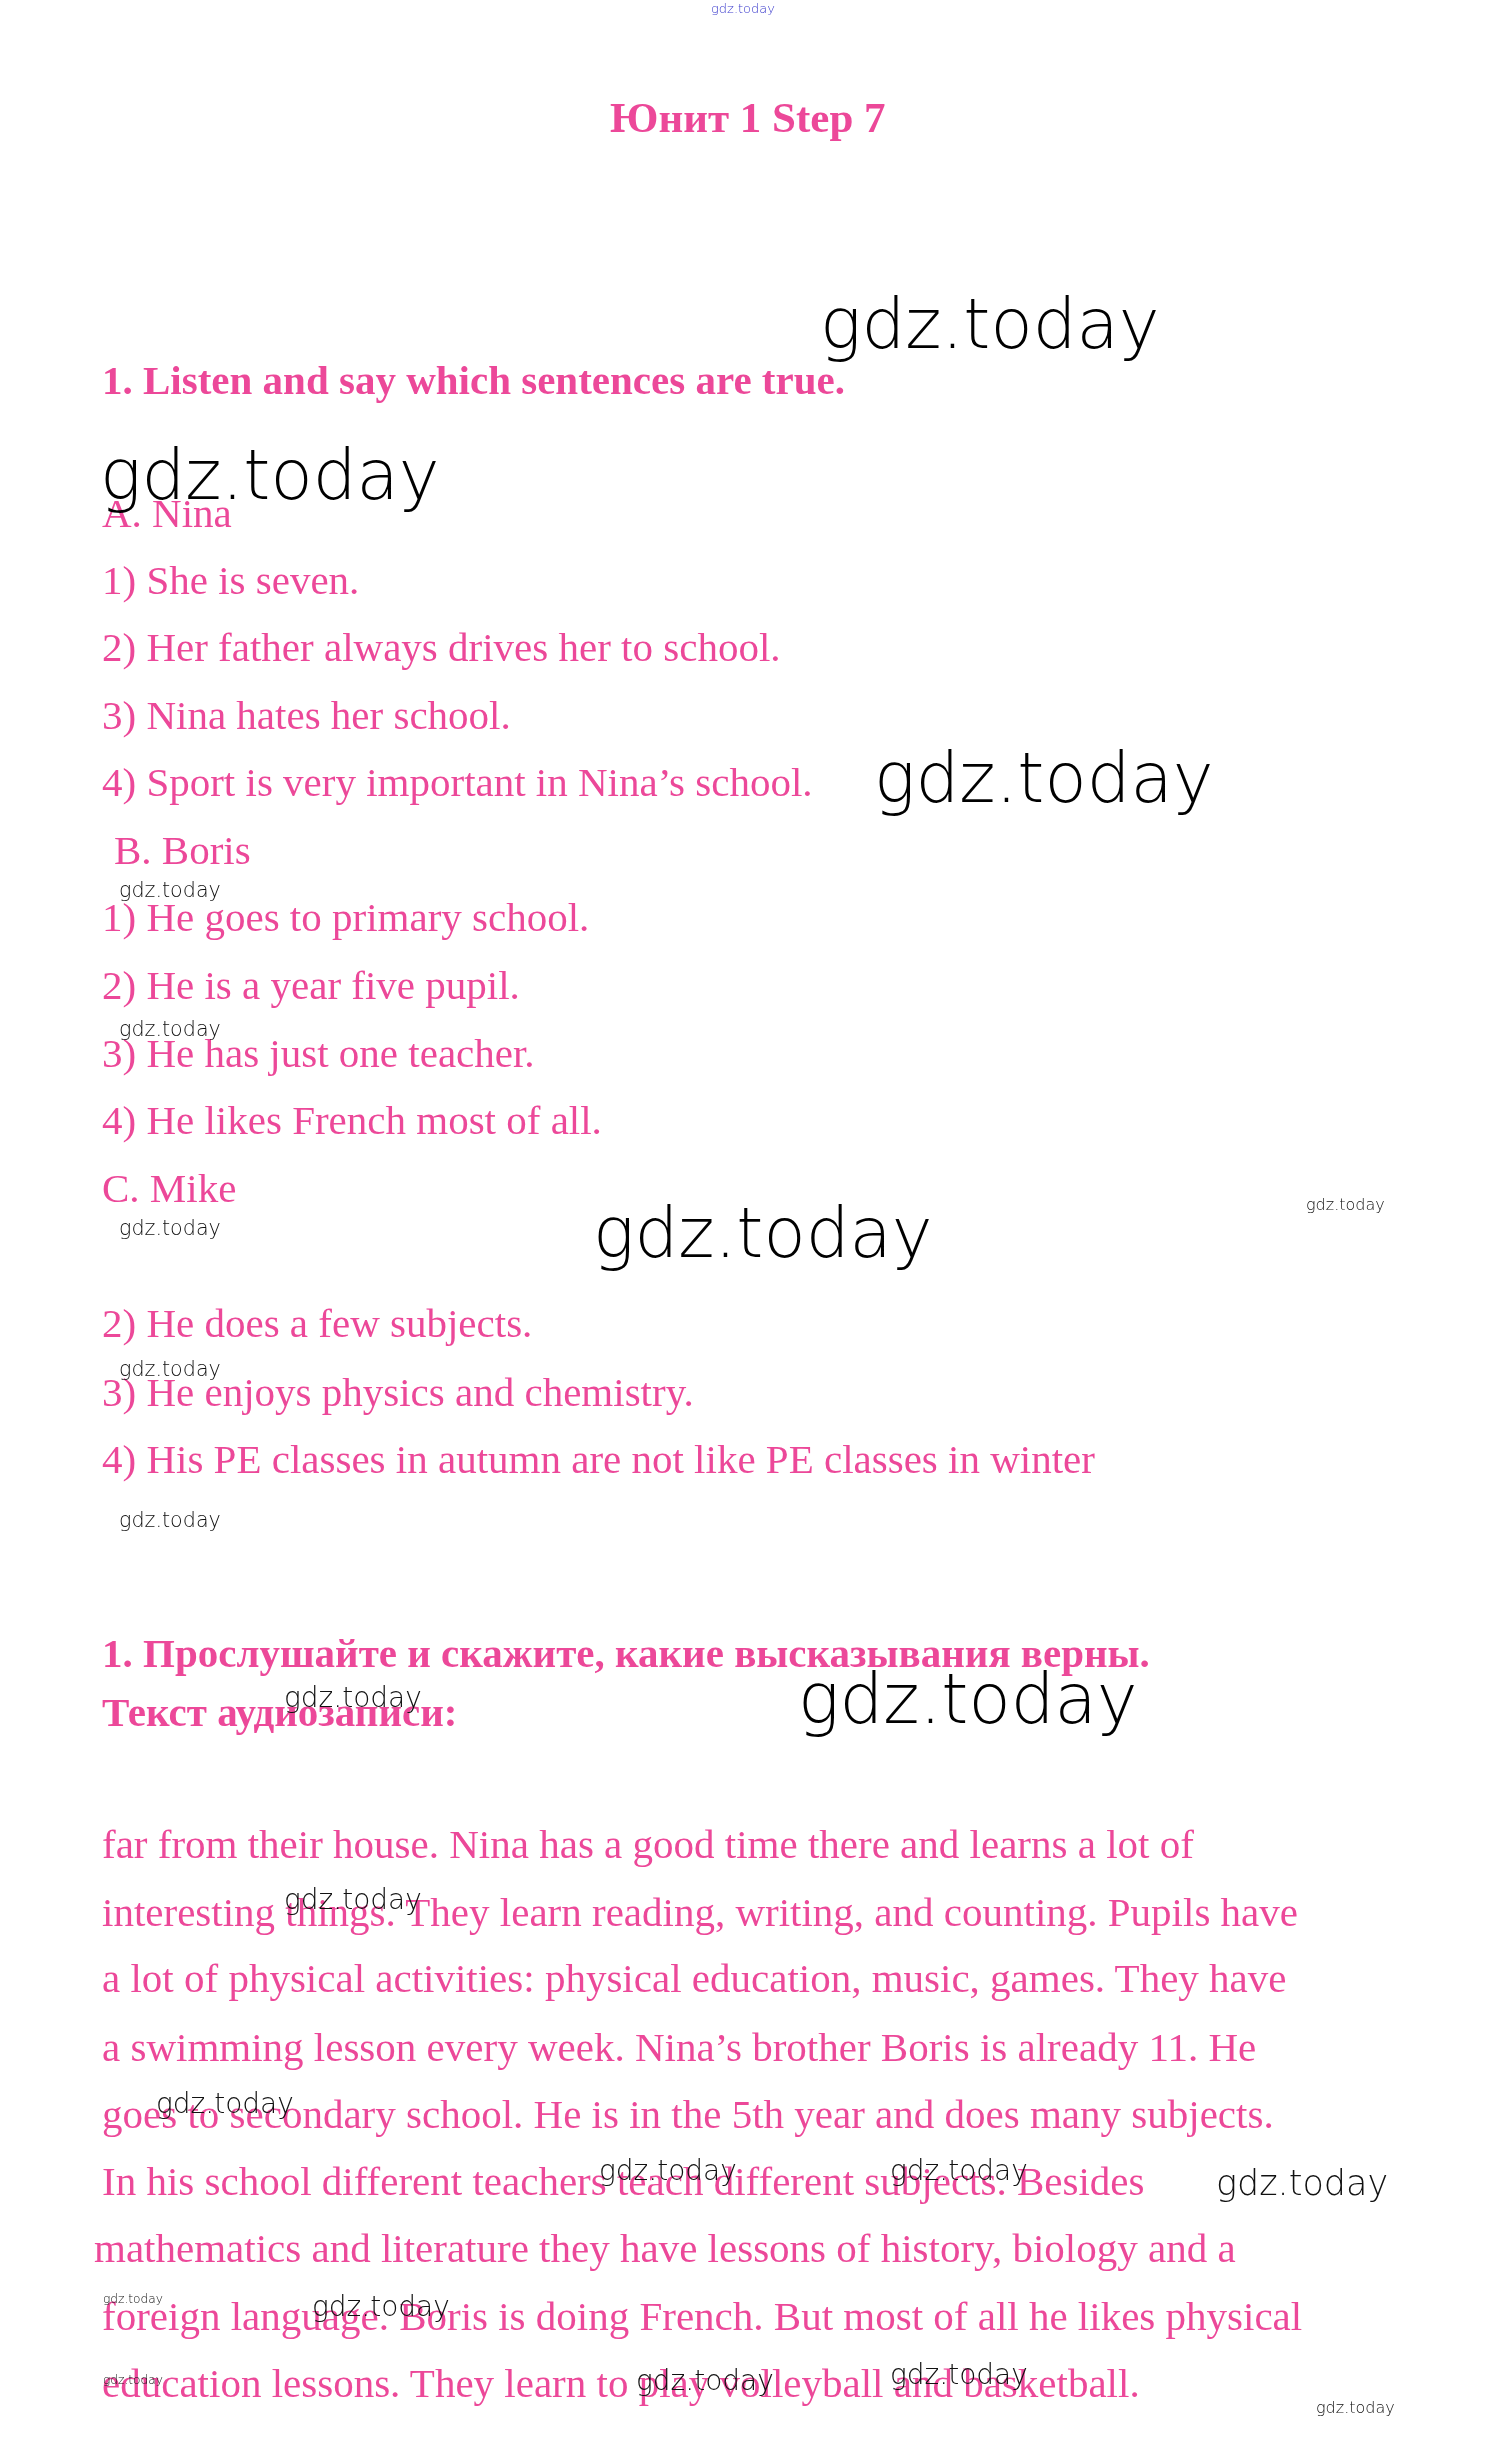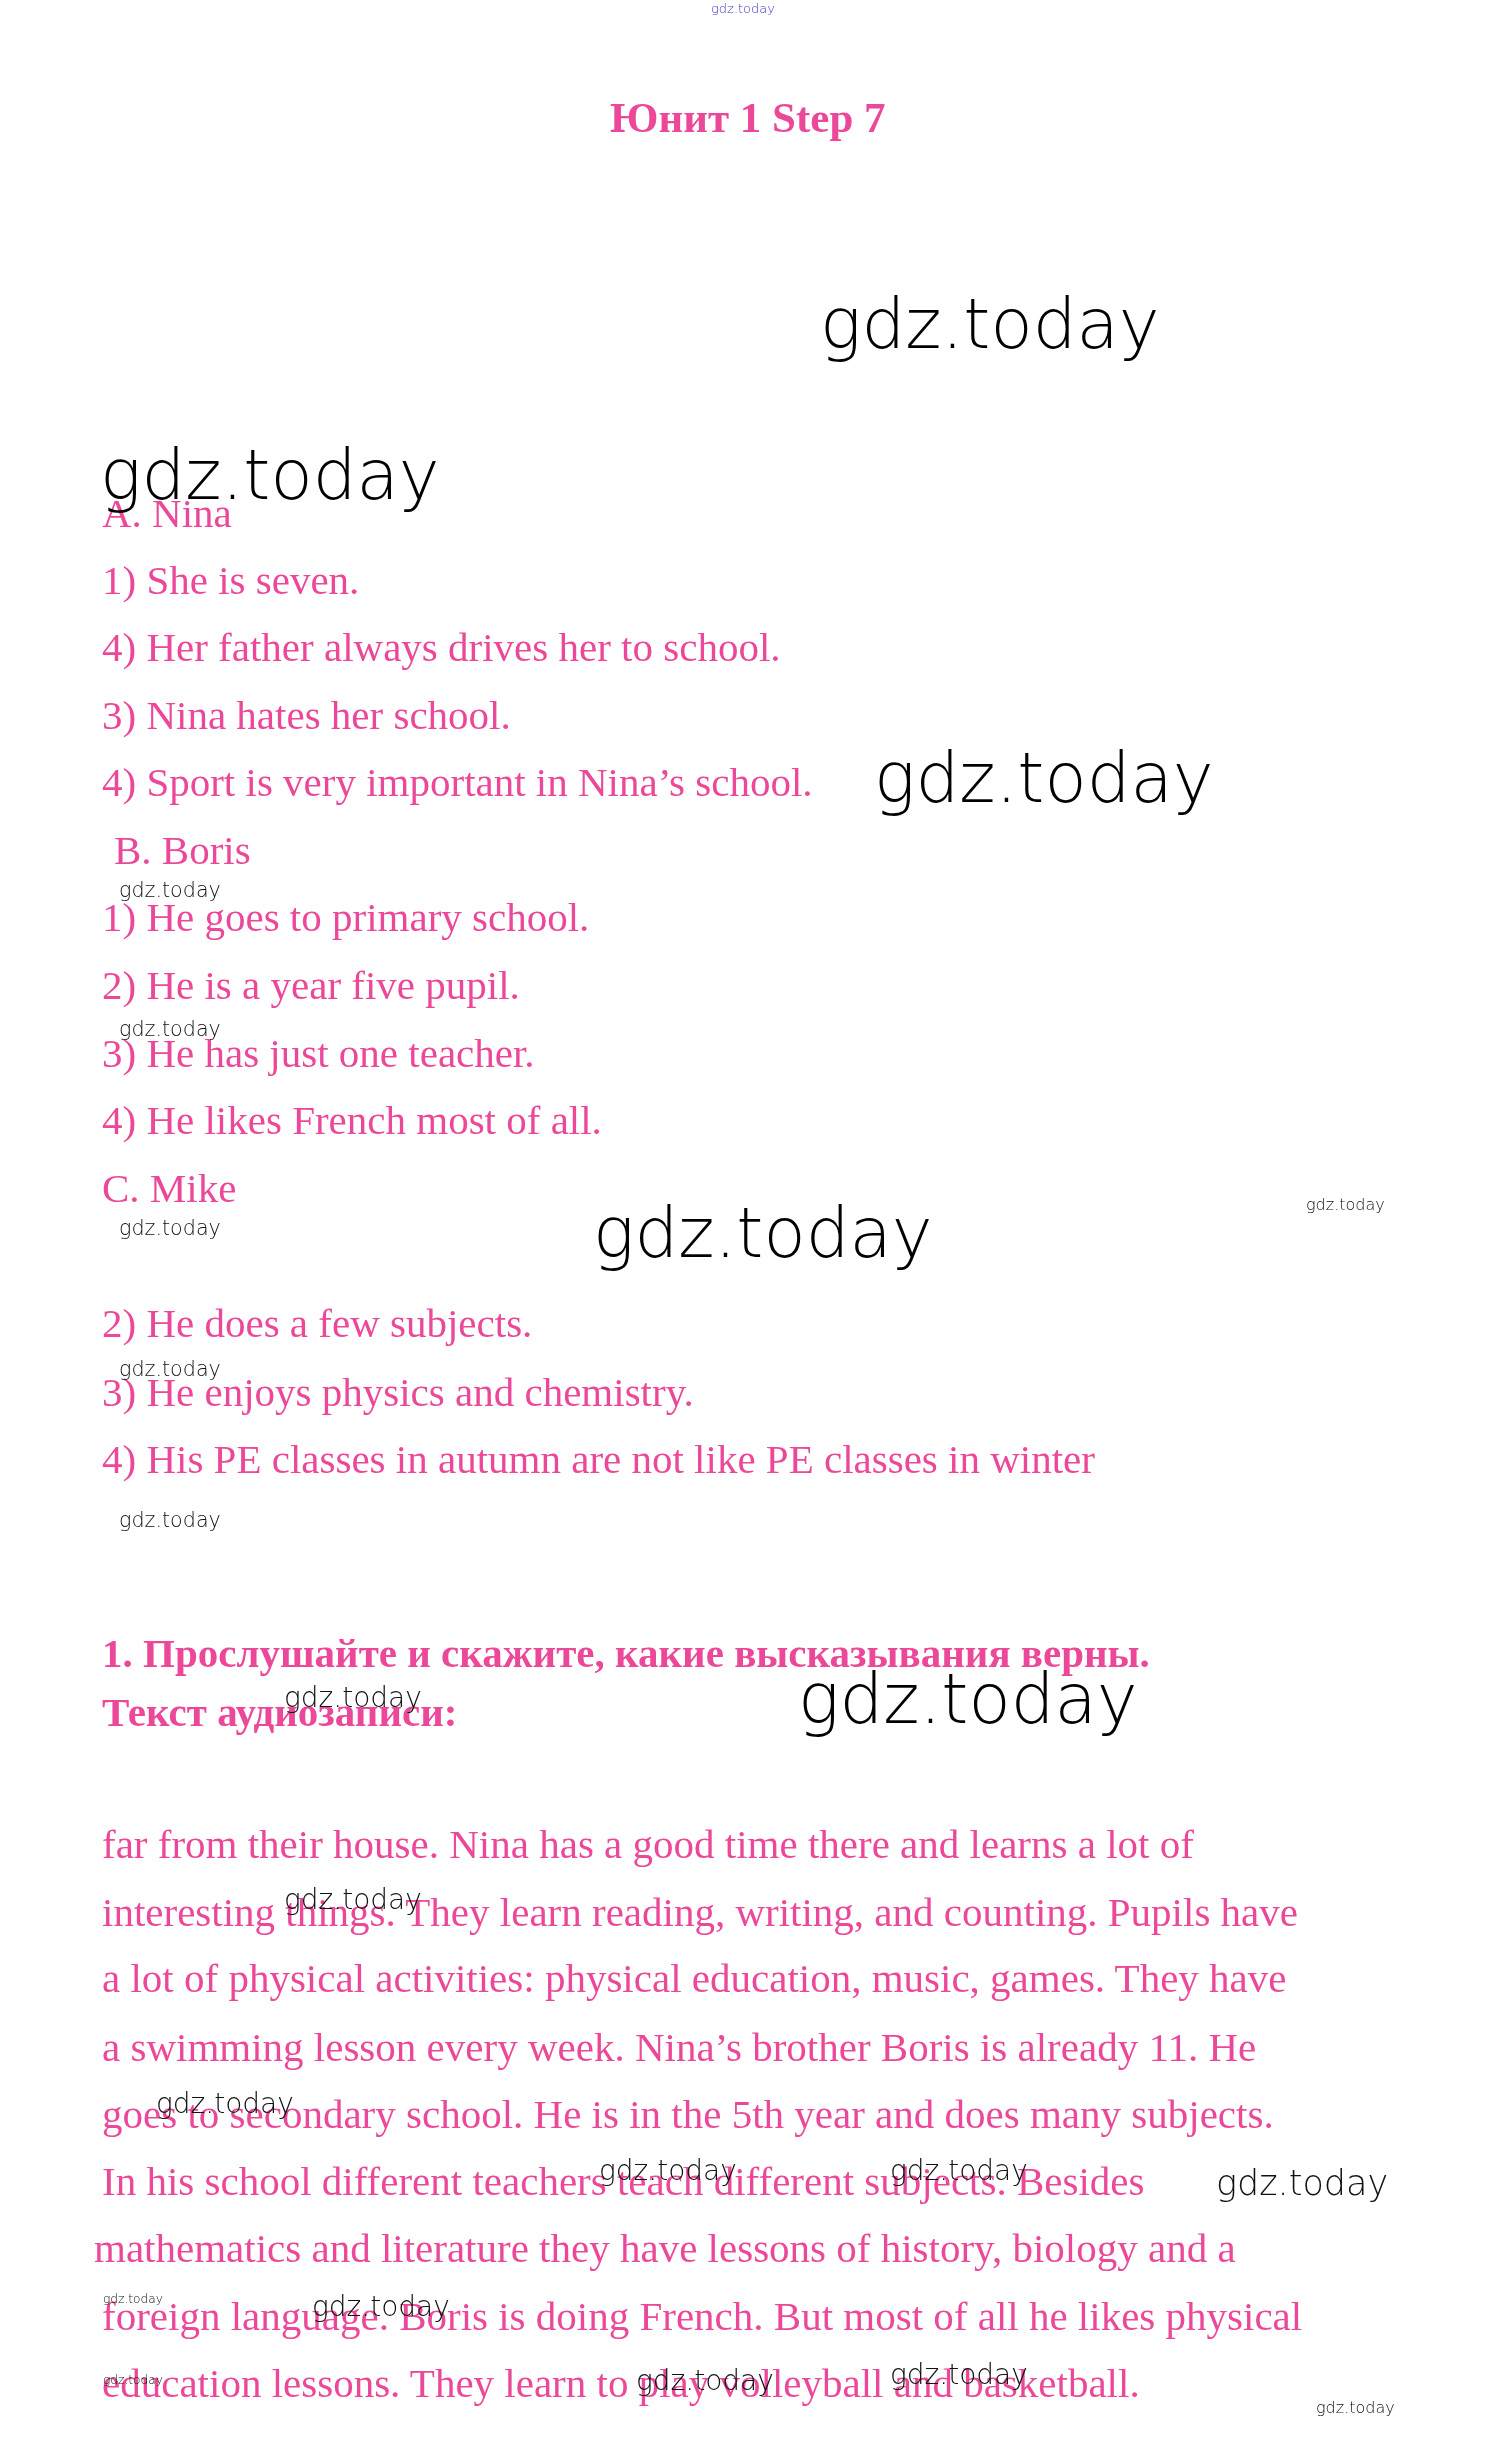--- a/index.html
+++ b/index.html
@@ -20,24 +20,25 @@
 </style>
 </head>
 <body>
 
 <div class="page">
 
   <div class="wm blue" style="left:711px;top:1.5px;">gdz.today</div>
 
   <div class="t title" style="left:610px;top:96px;">Юнит 1 Step 7</div>
 
+  <div class="t head" style="left:102px;top:360px;">1. Listen and say which sentences are true.</div>
 
   <div class="t body" style="left:102px;top:493px;">A. Nina</div>
   <div class="t body" style="left:102px;top:560px;">1) She is seven.</div>
-  <div class="t body" style="left:102px;top:627px;">4) Her father always drives her to school.</div>
+  <div class="t body" style="left:102px;top:627px;">2) Her father always drives her to school.</div>
   <div class="t body" style="left:102px;top:695px;">3) Nina hates her school.</div>
   <div class="t body" style="left:102px;top:762px;">4) Sport is very important in Nina’s school.</div>
 
   <div class="t body" style="left:114px;top:830px;">B. Boris</div>
   <div class="t body" style="left:102px;top:897px;">1) He goes to primary school.</div>
   <div class="t body" style="left:102px;top:965px;">2) He is a year five pupil.</div>
   <div class="t body" style="left:102px;top:1033px;">3) He has just one teacher.</div>
   <div class="t body" style="left:102px;top:1100px;">4) He likes French most of all.</div>
 
   <div class="t body" style="left:102px;top:1168px;">C. Mike</div>

